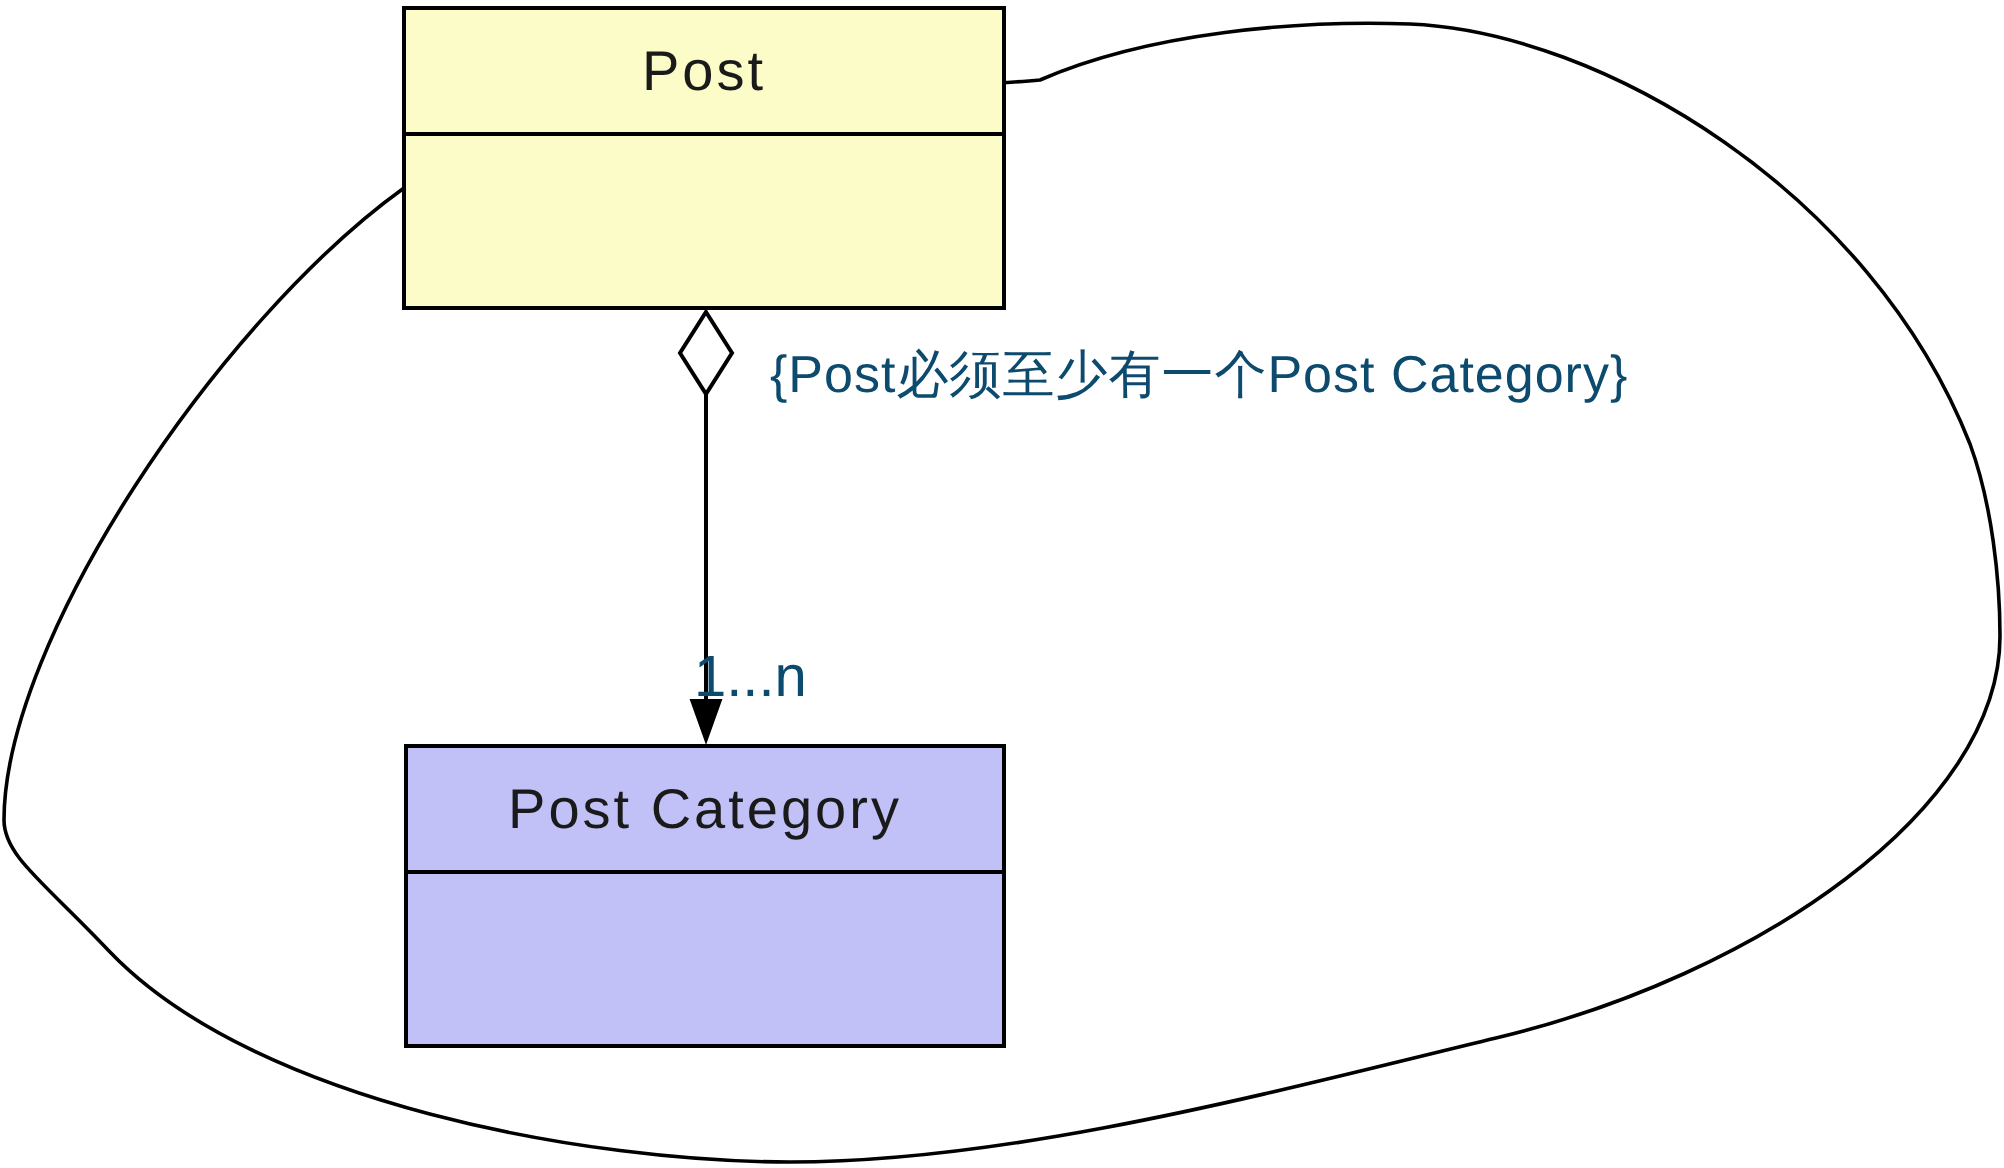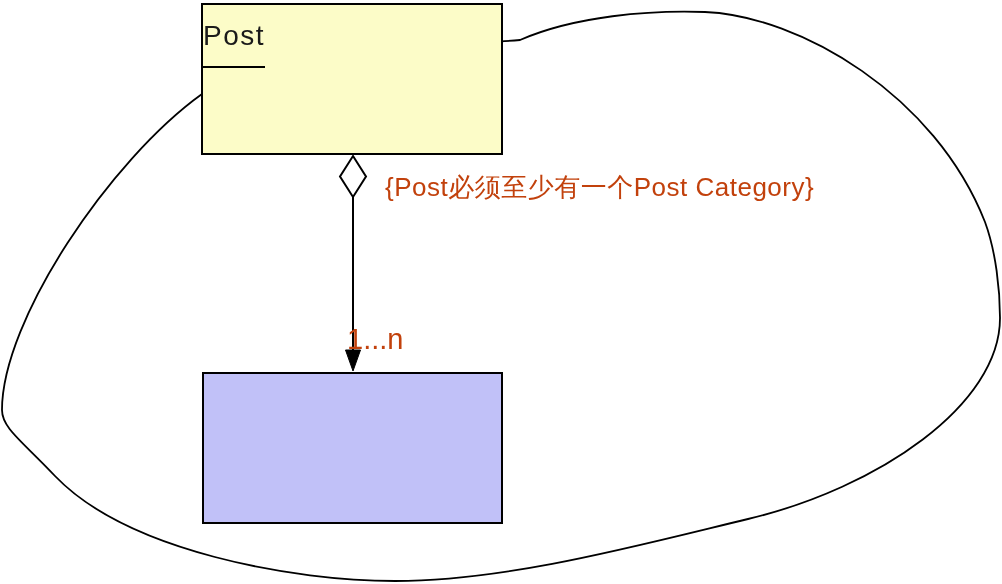--- a/index.html
+++ b/index.html
@@ -20,21 +20,21 @@
     left: 0;
     top: 0;
     width: 1002px;
     height: 584px;
   }
   .class-box {
     position: absolute;
     box-sizing: border-box;
     border: 2px solid #000000;
     display: flex;
-    flex-direction: row;
+    flex-direction: column;
     z-index: 2;
   }
   .class-box.post {
     left: 201px;
     top: 3px;
     width: 302px;
     height: 152px;
     background: #FCFCC8;
   }
   .class-box.post-category {
@@ -53,21 +53,21 @@
     border-bottom: 2px solid #000000;
     font-size: 28px;
     letter-spacing: 1.5px;
     color: #1a1a1a;
   }
   .class-body {
     flex: 1 1 auto;
   }
   .diagram-label {
     position: absolute;
-    color: #c2410c;
+    color: #0c4a6e;
     white-space: nowrap;
     z-index: 3;
   }
   #constraint-label {
     left: 385px;
     top: 170px;
     font-size: 26px;
     line-height: 34px;
     letter-spacing: 0.5px;
   }
@@ -102,20 +102,21 @@
 
     <polygon points="353,371 345.5,350 360.5,350" fill="#000000" stroke="#000000" stroke-width="1"></polygon>
   </svg>
 
   <div class="class-box post">
     <div class="class-title">Post</div>
     <div class="class-body"></div>
   </div>
 
   <div class="class-box post-category">
+    <div class="class-title">Post Category</div>
     <div class="class-body"></div>
   </div>
 
   <div id="constraint-label" class="diagram-label">{Post必须至少有一个Post Category}</div>
 
   <div id="multiplicity-label" class="diagram-label">1...n</div>
 
 </div>
 
 </body></html>

